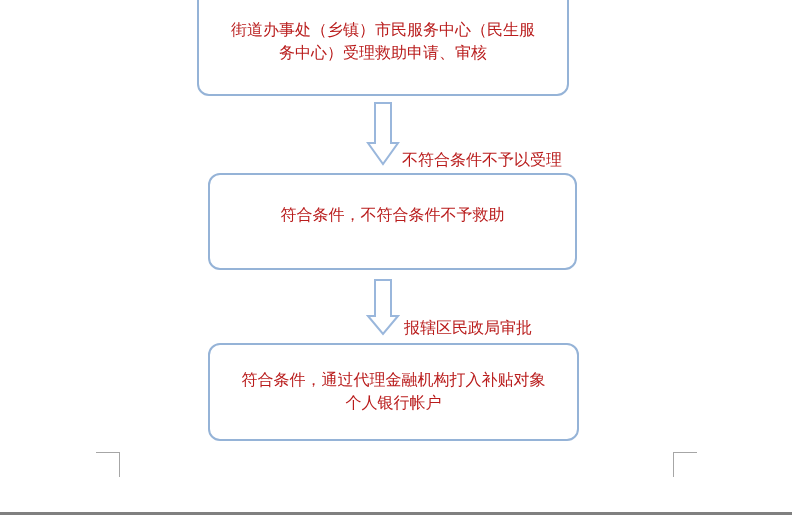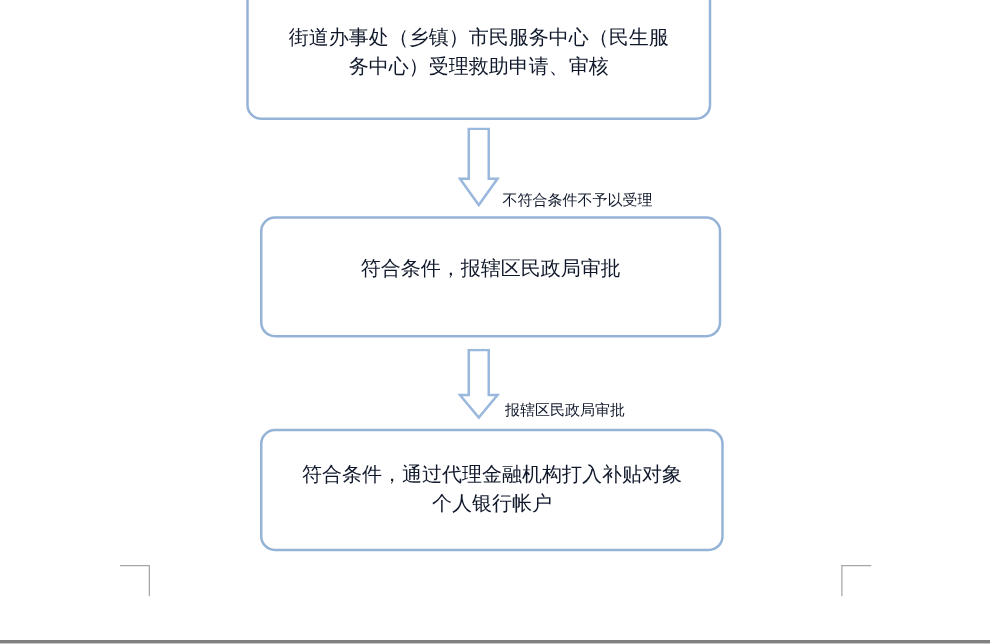--- a/index.html
+++ b/index.html
@@ -3,21 +3,21 @@
 <meta charset="utf-8">
 <style>
   html, body { margin: 0; padding: 0; background: #fff; }
   .canvas {
     position: relative;
     width: 792px;
     height: 515px;
     background: #ffffff;
     overflow: hidden;
     font-family: "DejaVu Serif", serif;
-    color: #0f172a;
+    color: #b91c1c;
   }
   .flow-box {
     position: absolute;
     box-sizing: border-box;
     border: 2px solid #95b3d7;
     border-radius: 12px;
     background: #ffffff;
     display: flex;
     justify-content: center;
   }
@@ -31,21 +31,21 @@
   .box1 .box-text { padding-top: 42px; }
   .box2 { left: 208px; top: 173px; width: 369px; height: 97px; }
   .box2 .box-text { padding-top: 28px; }
   .box3 { left: 208px; top: 343px; width: 371px; height: 98px; }
   .box3 .box-text { padding-top: 23px; }
   .arrow { position: absolute; }
   .arrow1 { left: 366px; top: 102px; }
   .arrow2 { left: 366px; top: 279px; }
   .arrow-label {
     position: absolute;
-    font-size: 12px;
+    font-size: 16px;
     line-height: 18px;
     white-space: nowrap;
   }
   .label1 { left: 402px; top: 151px; }
   .label2 { left: 404px; top: 319px; }
   .crop-mark { position: absolute; background: #a6a6a6; }
   .mark-bl-h { left: 96px;  top: 452px; width: 24px; height: 1px; }
   .mark-bl-v { left: 119px; top: 452px; width: 1px;  height: 25px; }
   .mark-br-h { left: 673px; top: 452px; width: 24px; height: 1px; }
   .mark-br-v { left: 673px; top: 452px; width: 1px;  height: 25px; }
@@ -64,21 +64,21 @@
   <div class="flow-box box1">
     <div class="box-text">街道办事处（乡镇）市民服务中心（民生服务中心）受理救助申请、审核</div>
   </div>
 
   <svg class="arrow arrow1" width="34" height="64" viewBox="0 0 34 64">
     <path d="M9 1 L25 1 L25 41 L32 41 L17 62 L2 41 L9 41 Z" fill="#ffffff" stroke="#9ab7dc" stroke-width="2" stroke-linejoin="miter"></path>
   </svg>
   <div class="arrow-label label1">不符合条件不予以受理</div>
 
   <div class="flow-box box2">
-    <div class="box-text">符合条件，报辖区民政局审批</div>
+    <div class="box-text">符合条件，不符合条件不予救助</div>
   </div>
 
   <svg class="arrow arrow2" width="34" height="57" viewBox="0 0 34 57">
     <path d="M9 1 L25 1 L25 37 L32 37 L17 55 L2 37 L9 37 Z" fill="#ffffff" stroke="#9ab7dc" stroke-width="2" stroke-linejoin="miter"></path>
   </svg>
   <div class="arrow-label label2">报辖区民政局审批</div>
 
   <div class="flow-box box3">
     <div class="box-text">符合条件，通过代理金融机构打入补贴对象个人银行帐户</div>
   </div>

